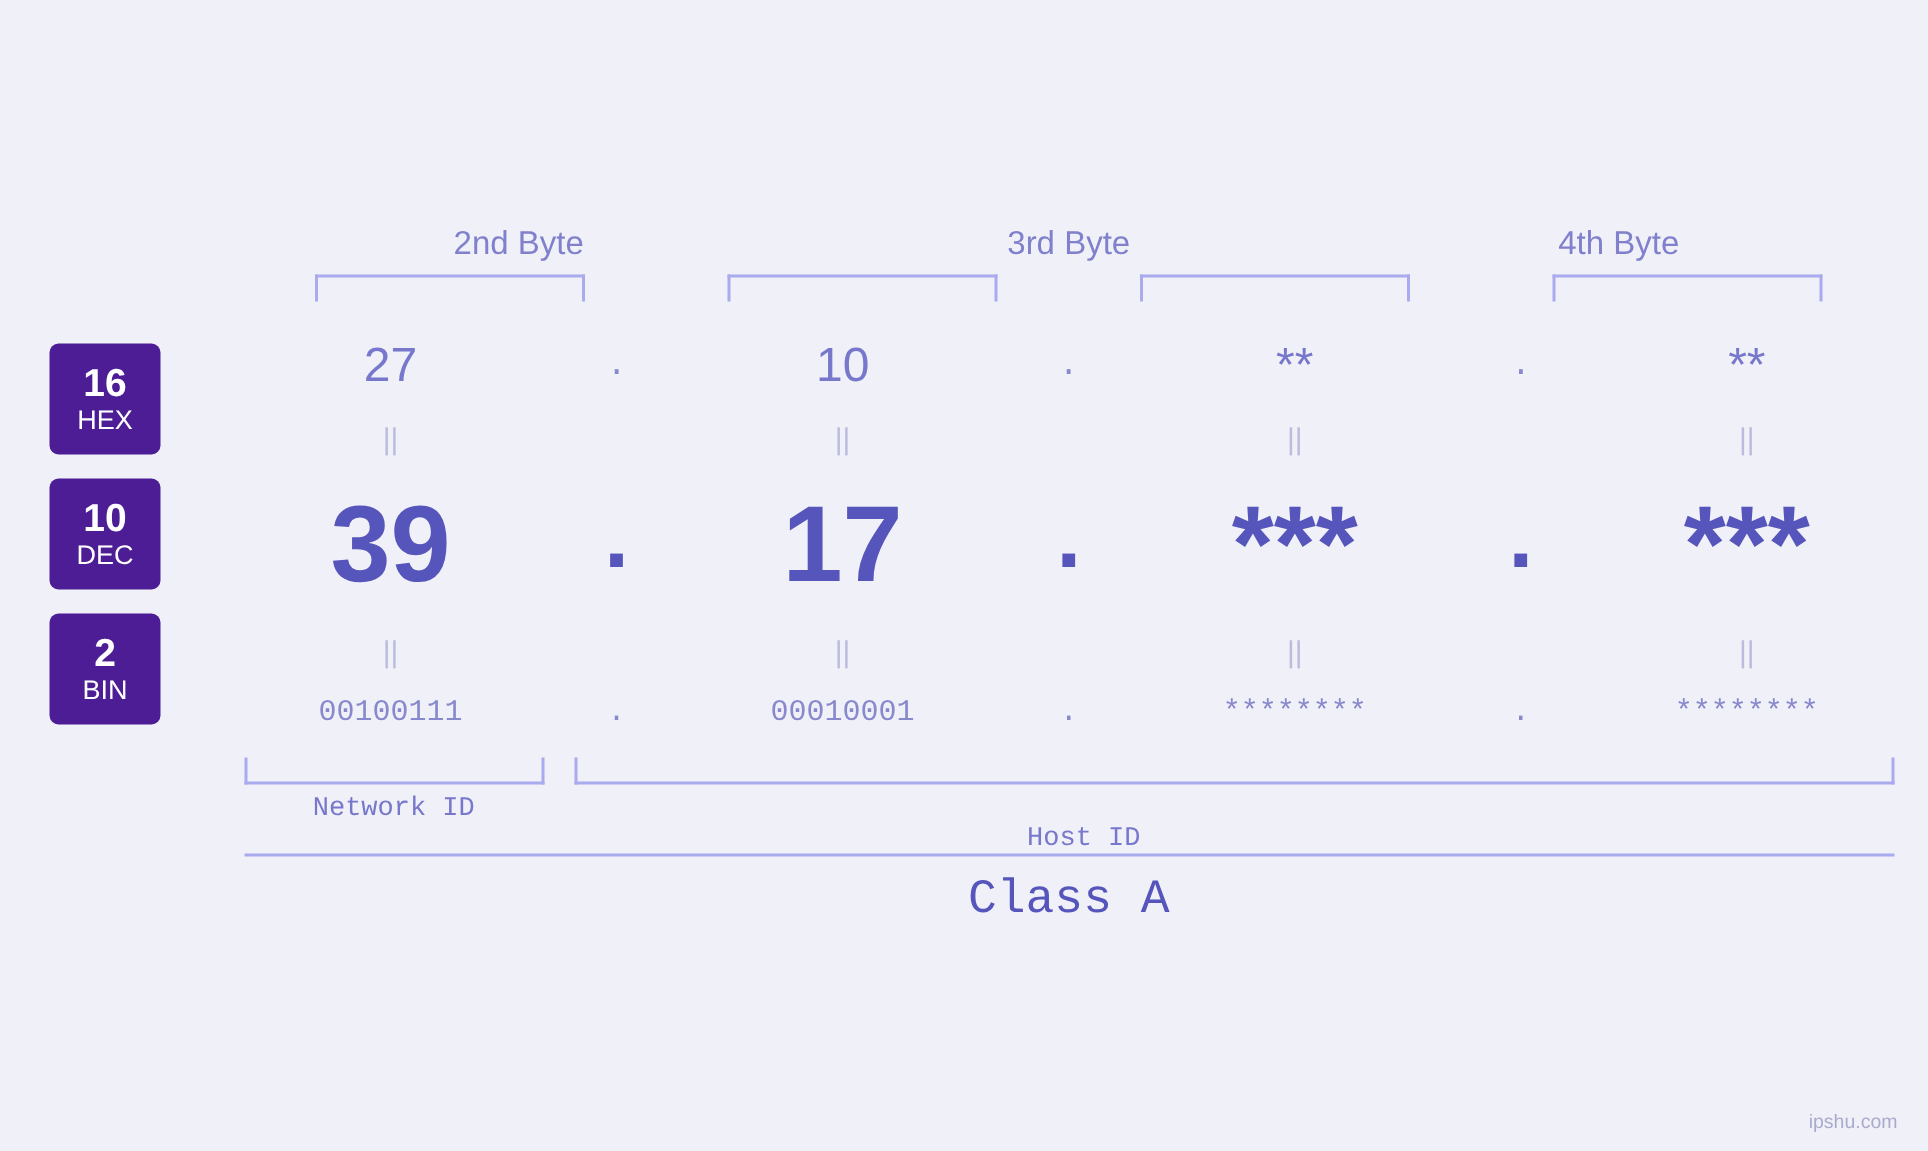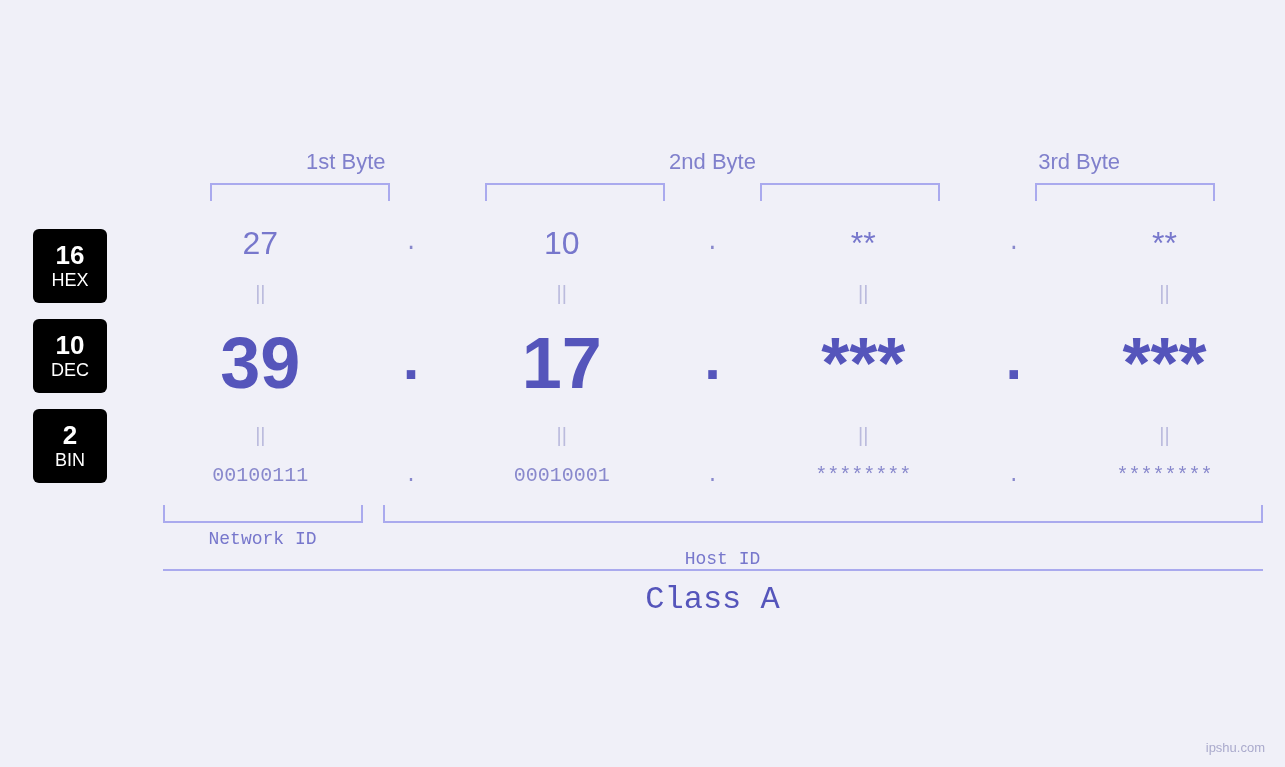--- a/index.html
+++ b/index.html
@@ -68,21 +68,21 @@
       width: 140px;
       display: flex;
       flex-direction: column;
       align-items: center;
       justify-content: space-around;
       gap: 0;
       padding: 10px 0;
     }
 
     .base-badge {
-      background-color: #000000;
+      background-color: #4c1d95;
       color: white;
       border-radius: 6px;
       width: 74px;
       height: 74px;
       display: flex;
       flex-direction: column;
       align-items: center;
       justify-content: center;
     }
 
@@ -272,23 +272,23 @@
       color: #bbbbdd;
       font-size: 20px;
     }
   </style>
 </head>
 <body>
 
 <div class="main-container">
 
   <div class="byte-headers">
-    <div class="byte-header">1st Byte</div>
     <div class="byte-header">2nd Byte</div>
     <div class="byte-header">3rd Byte</div>
+    <div class="byte-header">4th Byte</div>
   </div>
 
   <div class="bracket-row">
     <div class="bracket"></div>
     <div class="bracket"></div>
     <div class="bracket"></div>
     <div class="bracket"></div>
   </div>
 
   <div class="content-area">

